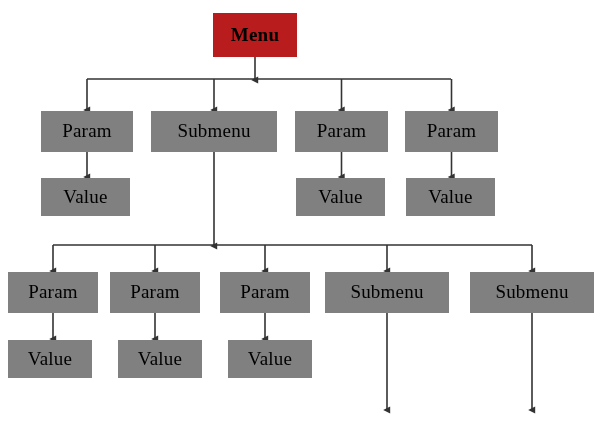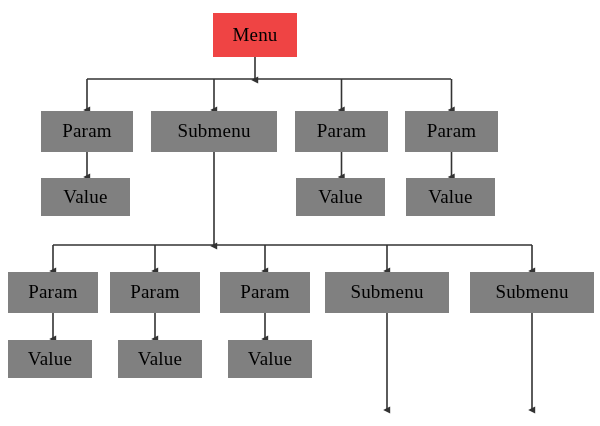--- a/index.html
+++ b/index.html
@@ -75,21 +75,21 @@
         <line x1="532" y1="245" x2="532" y2="271" marker-end="url(#arrowhead)"></line>
         <line x1="53" y1="313" x2="53" y2="339" marker-end="url(#arrowhead)"></line>
         <line x1="155" y1="313" x2="155" y2="339" marker-end="url(#arrowhead)"></line>
         <line x1="265" y1="313" x2="265" y2="339" marker-end="url(#arrowhead)"></line>
         <line x1="387" y1="313" x2="387" y2="410" marker-end="url(#arrowhead)"></line>
         <line x1="532" y1="313" x2="532" y2="410" marker-end="url(#arrowhead)"></line>
       </g>
   </svg>
 
   <div id="node-layer">
-      <div class="node-box" style="left: 213px; top: 13px; width: 84px; height: 44px; background: #ef4444; color: rgb(0, 0, 0);">
+      <div class="node-box" style="left: 213px; top: 13px; width: 84px; height: 44px; background: #b91c1c; color: rgb(0, 0, 0); font-weight: bold;">
         <span class="node-label">Menu</span>
       </div>
       <div class="node-box" style="left: 41px; top: 111px; width: 92px; height: 41px; background: rgb(128, 128, 128); color: rgb(0, 0, 0);">
         <span class="node-label">Param</span>
       </div>
       <div class="node-box" style="left: 151px; top: 111px; width: 126px; height: 41px; background: rgb(128, 128, 128); color: rgb(0, 0, 0);">
         <span class="node-label">Submenu</span>
       </div>
       <div class="node-box" style="left: 295px; top: 111px; width: 93px; height: 41px; background: rgb(128, 128, 128); color: rgb(0, 0, 0);">
         <span class="node-label">Param</span>

